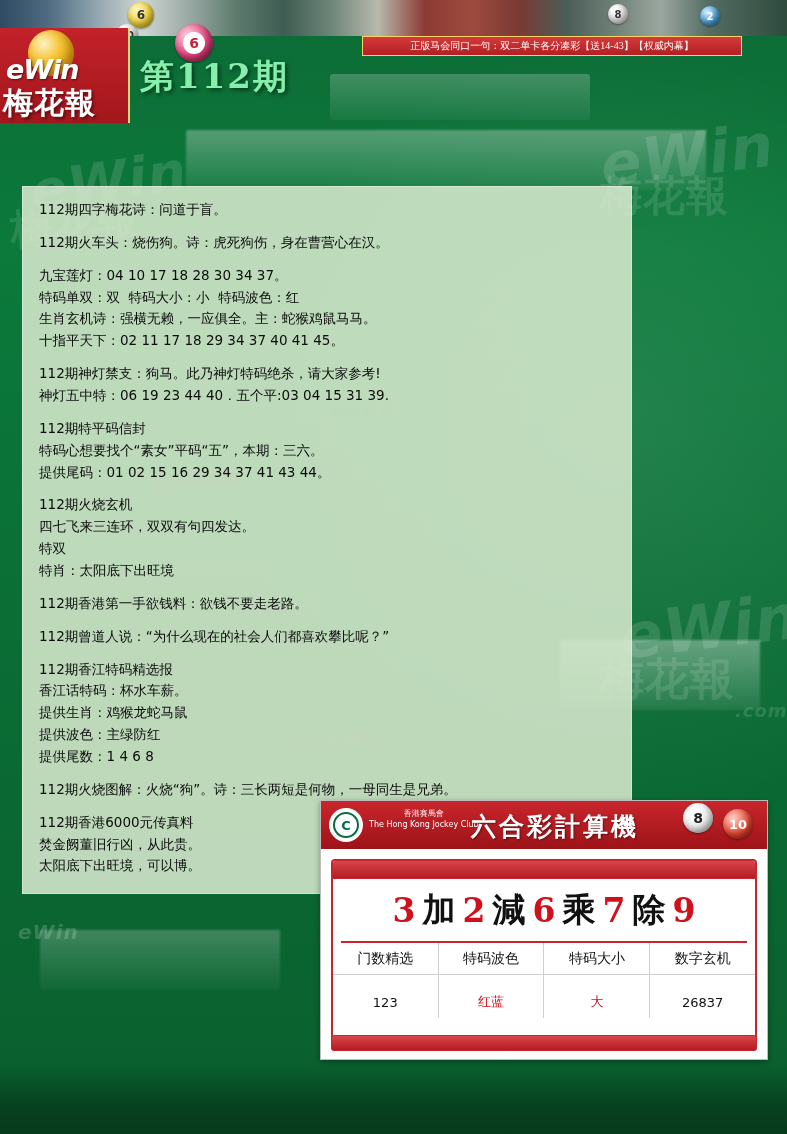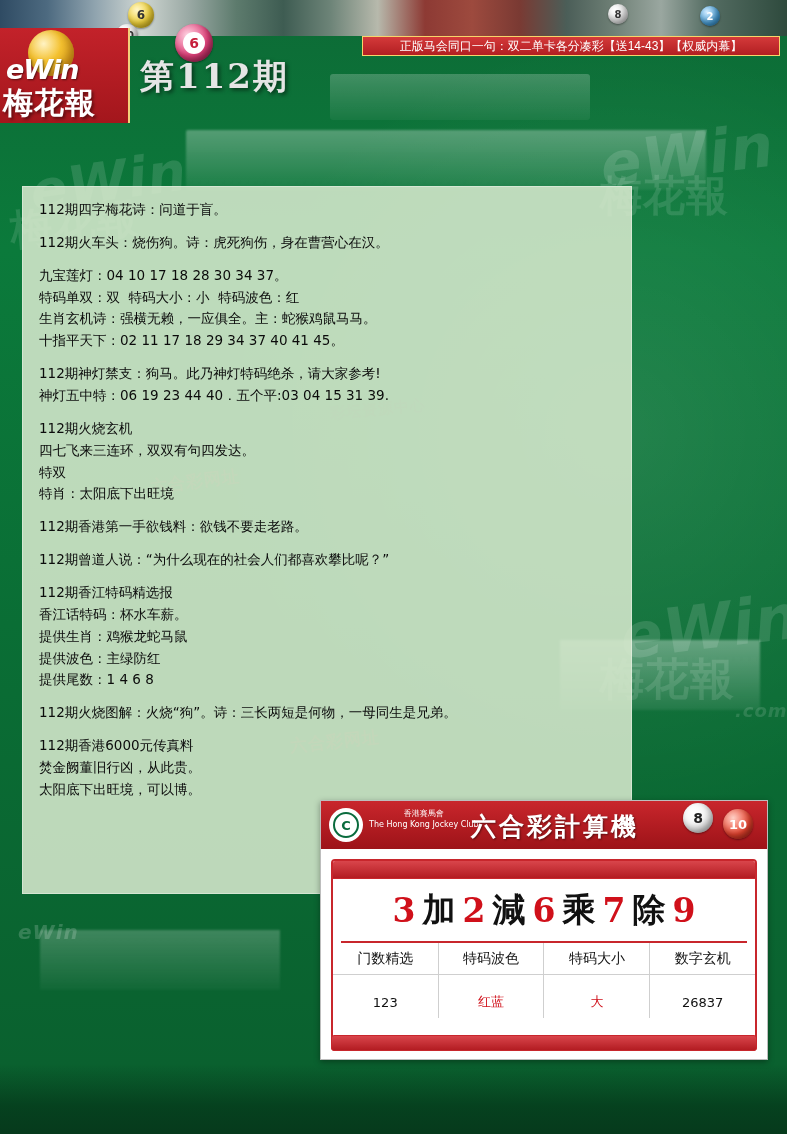--- a/index.html
+++ b/index.html
@@ -108,40 +108,40 @@
     left: 3px; top: 55px;
     color: #ffffff;
     font-size: 30px;
     font-weight: bold;
     letter-spacing: 1px;
     text-shadow: 2px 2px 3px rgba(0,0,0,0.45);
   }
   #issue-title {
     position: absolute;
     left: 140px; top: 26px;
-    color: #e5e5e5;
+    color: #86efac;
     font-size: 34px;
     font-weight: bold;
     font-family: "DejaVu Serif", "Liberation Serif", serif;
     text-shadow: 2px 2px 4px rgba(0,0,0,0.55);
     letter-spacing: 2px;
   }
   #marquee {
     position: absolute;
     left: 362px; top: 8px;
-    width: 418px; height: 20px;
+    width: 380px; height: 20px;
     background: linear-gradient(180deg, #d43a3a 0%, #b21f22 100%);
     border: 1px solid #f7d56a;
     color: #ffffff;
-    font-size: 12px;
+    font-size: 10px;
     line-height: 18px;
     text-align: center;
     white-space: nowrap;
     overflow: hidden;
-    font-family: Liberation Sans, sans-serif;
+    font-family: Liberation Serif, serif;
   }
 
   
   #ghost1 {
     position: absolute;
     left: 330px; top: 74px;
     width: 260px; height: 46px;
     background: linear-gradient(180deg, rgba(255,255,255,0.22), rgba(255,255,255,0.05));
     border-radius: 3px;
     filter: blur(0.6px);
@@ -359,20 +359,25 @@
       </div>
       <div class="blk">
         <div class="ln">九宝莲灯：04 10 17 18 28 30 34 37。</div>
         <div class="ln">特码单双：双  特码大小：小  特码波色：红</div>
         <div class="ln">生肖玄机诗：强横无赖，一应俱全。主：蛇猴鸡鼠马马。</div>
         <div class="ln">十指平天下：02 11 17 18 29 34 37 40 41 45。</div>
       </div>
       <div class="blk">
         <div class="ln">112期神灯禁支：狗马。此乃神灯特码绝杀，请大家参考!</div>
         <div class="ln">神灯五中特：06 19 23 44 40．五个平:03 04 15 31 39.</div>
+      </div>
+      <div class="blk">
+        <div class="ln">112期特平码信封</div>
+        <div class="ln">特码心想要找个“素女”平码“五”，本期：三六。</div>
+        <div class="ln">提供尾码：01 02 15 16 29 34 37 41 43 44。</div>
       </div>
       <div class="blk">
         <div class="ln">112期火烧玄机</div>
         <div class="ln">四七飞来三连环，双双有句四发达。</div>
         <div class="ln">特双</div>
         <div class="ln">特肖：太阳底下出旺境</div>
       </div>
       <div class="blk">
         <div class="ln">112期香港第一手欲钱料：欲钱不要走老路。</div>
       </div>

